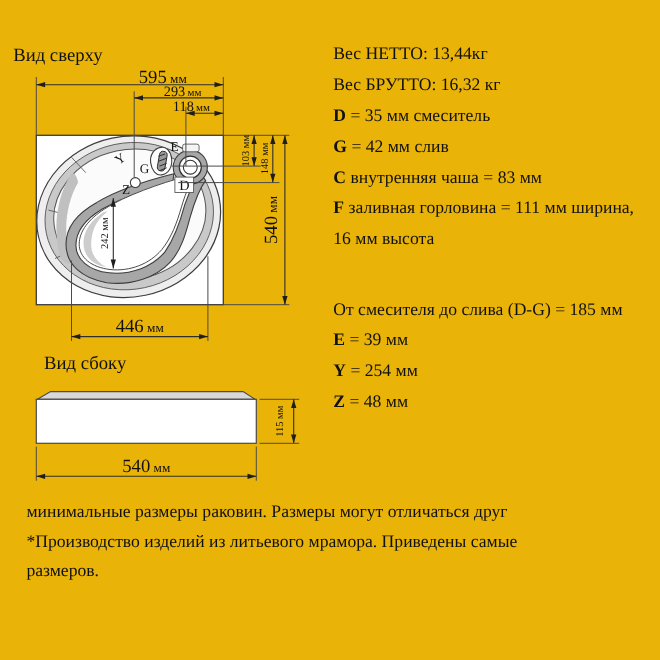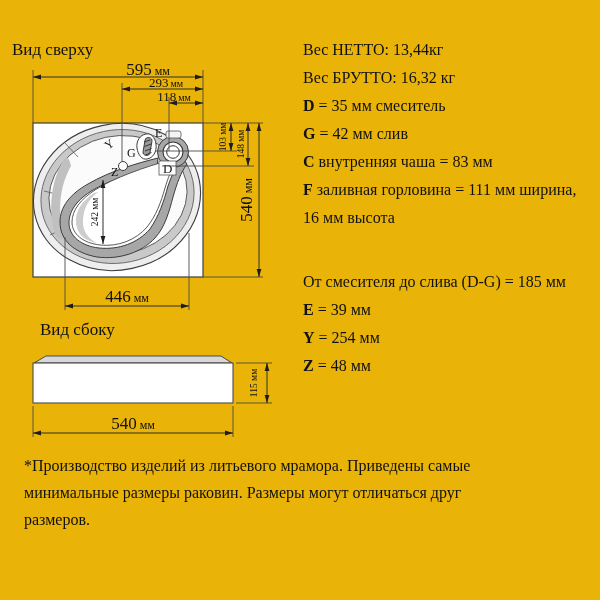--- a/index.html
+++ b/index.html
@@ -190,18 +190,18 @@
     <div class="spec-line"><b>C</b><span> внутренняя чаша = 83 мм</span></div>
     <div class="spec-line"><b>F</b><span> заливная горловина = 111 мм ширина,</span></div>
     <div class="spec-line"><b></b><span>16 мм высота</span></div>
     <div class="spec-line gap"><b></b><span>От смесителя до слива (D-G) = 185 мм</span></div>
     <div class="spec-line"><b>E</b><span> = 39 мм</span></div>
     <div class="spec-line"><b>Y</b><span> = 254 мм</span></div>
     <div class="spec-line"><b>Z</b><span> = 48 мм</span></div>
   </div>
 
   <div class="footnote">
+    <div>минимальные размеры раковин. Размеры могут отличаться друг</div>
     <div>*Производство изделий из литьевого мрамора. Приведены самые</div>
-    <div>минимальные размеры раковин. Размеры могут отличаться друг</div>
     <div>размеров.</div>
   </div>
 
 </div>
 
 </body></html>

